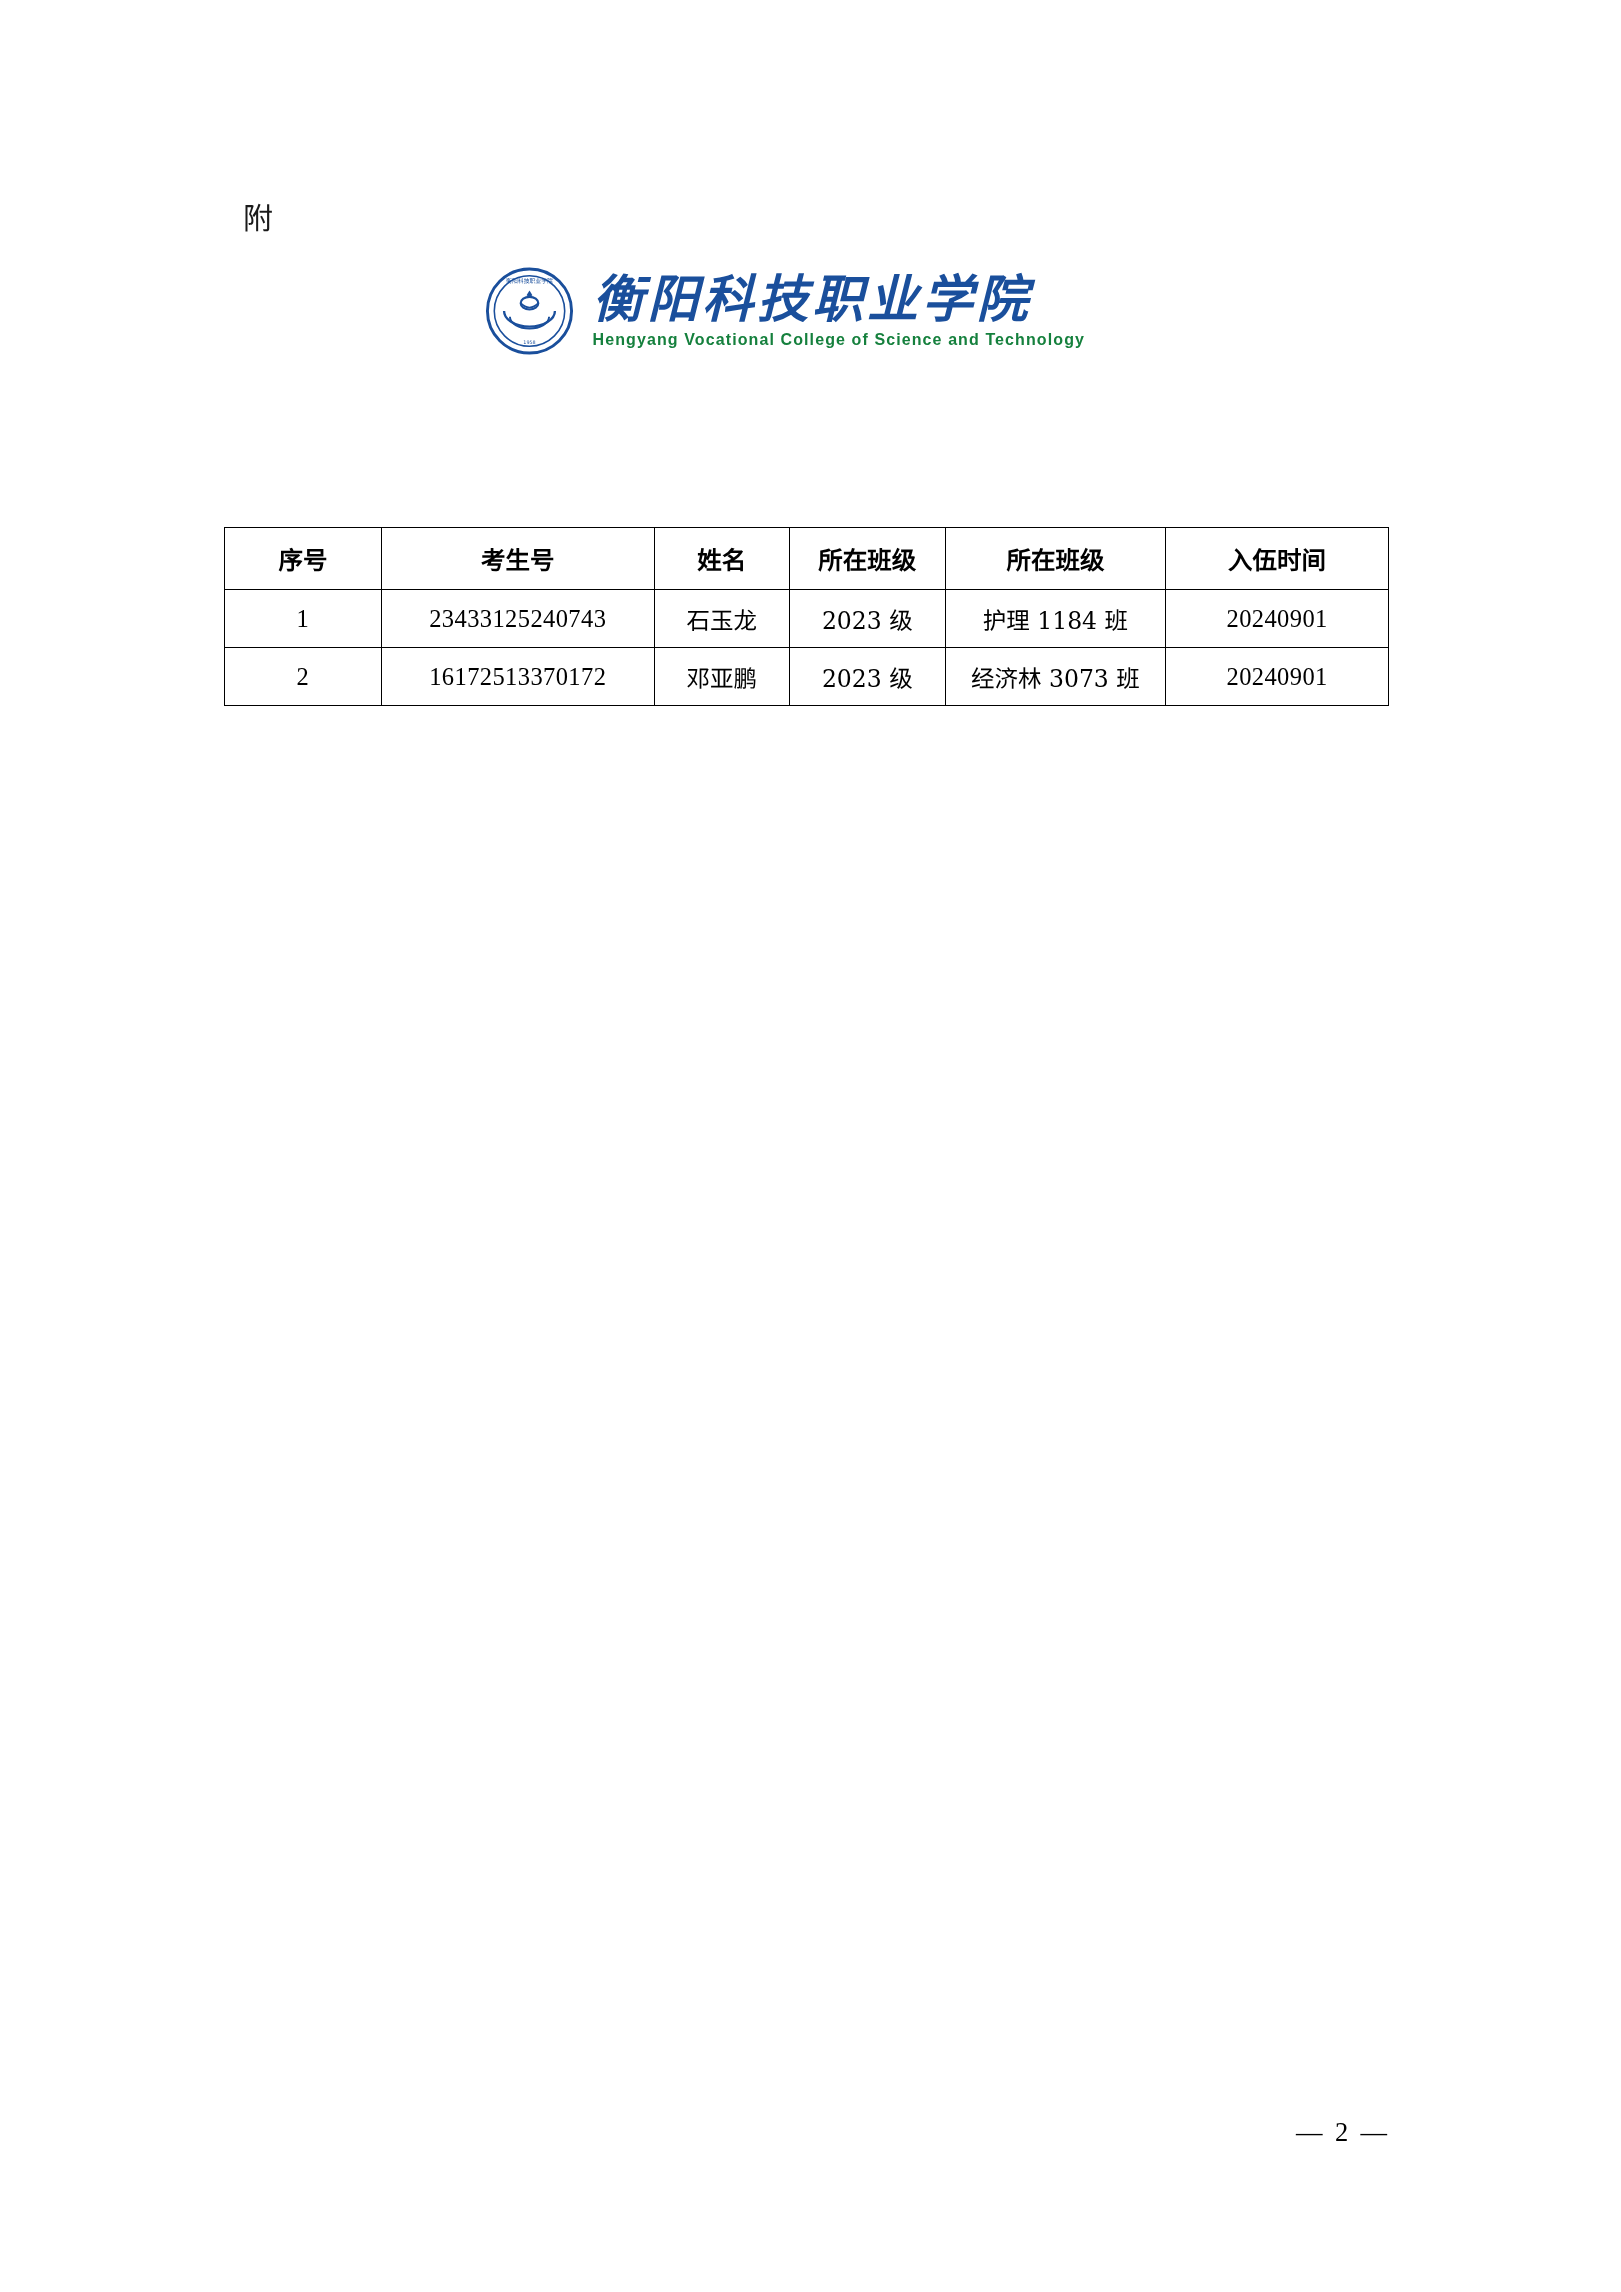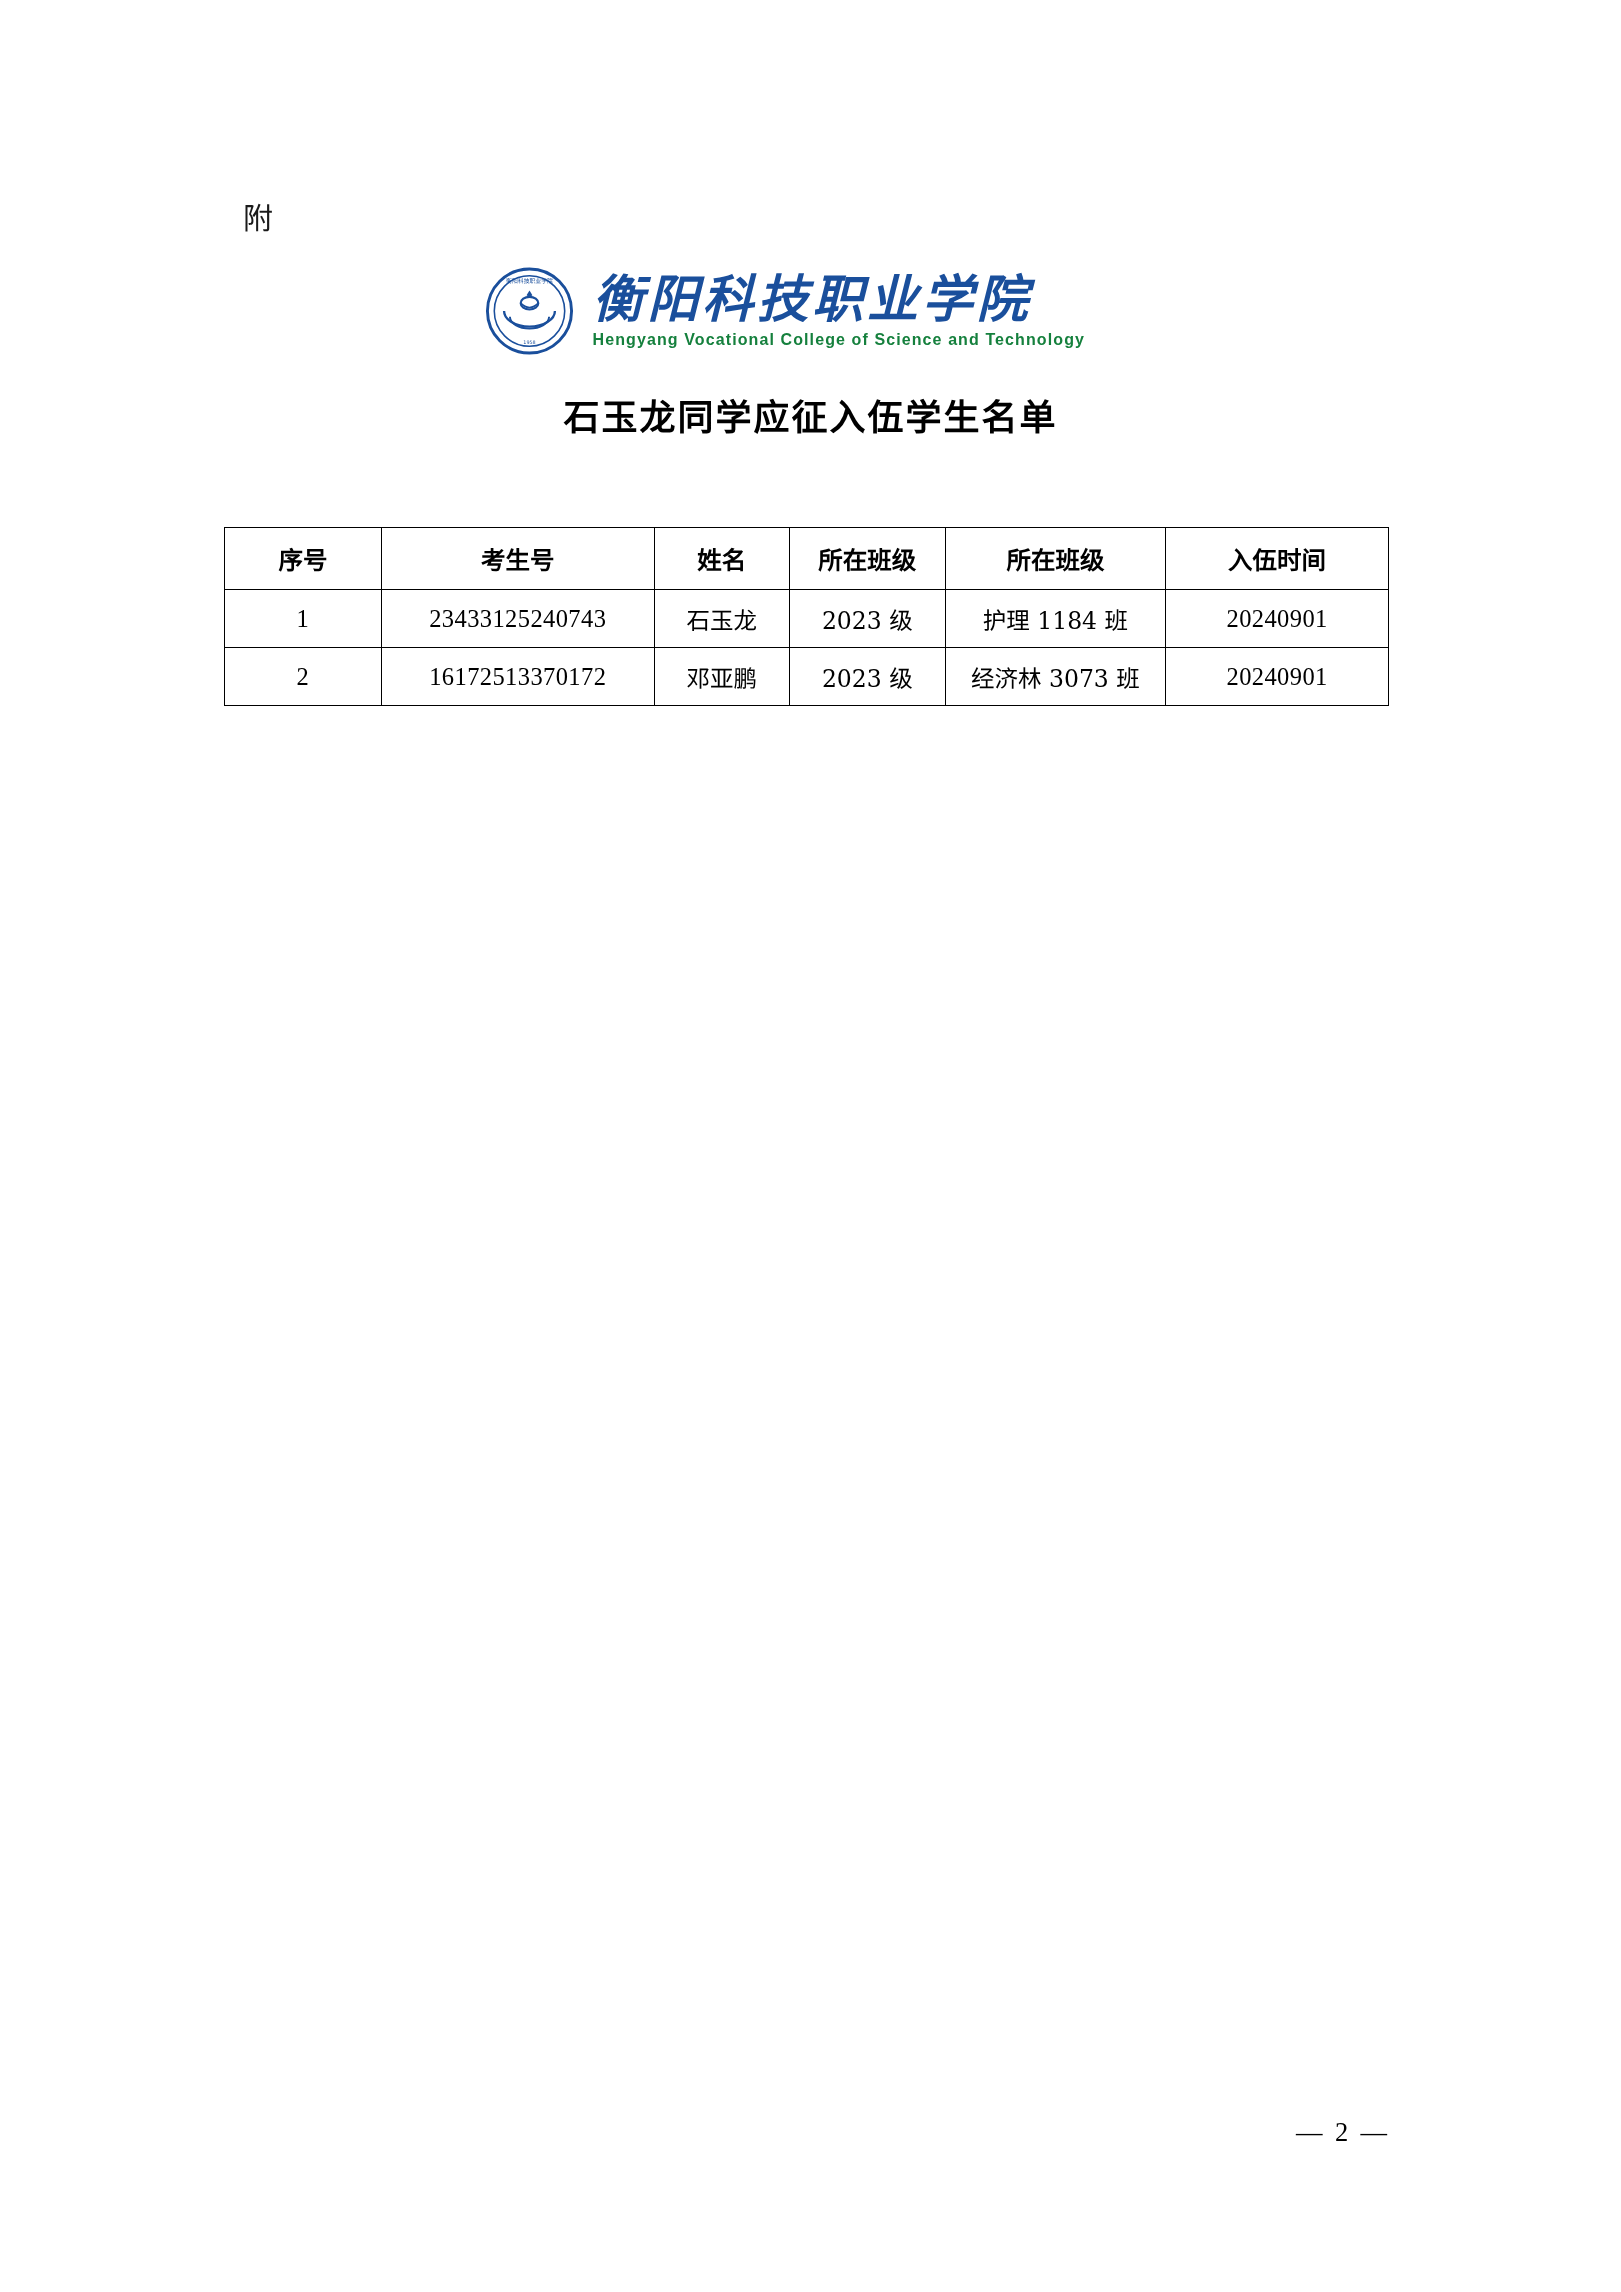--- a/index.html
+++ b/index.html
@@ -184,21 +184,20 @@
           <text x="46" y="80" font-family="DejaVu Sans, sans-serif" font-size="5" fill="#1a4f9c" text-anchor="middle">1958</text>
         </svg>
       </div>
       <div class="wordmark">
         <div class="wordmark-cn">衡阳科技职业学院</div>
         <div class="wordmark-en">Hengyang Vocational College of Science and Technology</div>
       </div>
     </div>
   </div>
 
-  <div class="doc-title">石玉龙同学应征入伍学生名单</div>
 
   <div class="table-wrap">
     <table class="roster">
       <colgroup>
         <col class="c-num">
           <col class="c-exam">
           <col class="c-name">
         <col class="c-grade">
           <col class="c-class">
           <col class="c-date">

